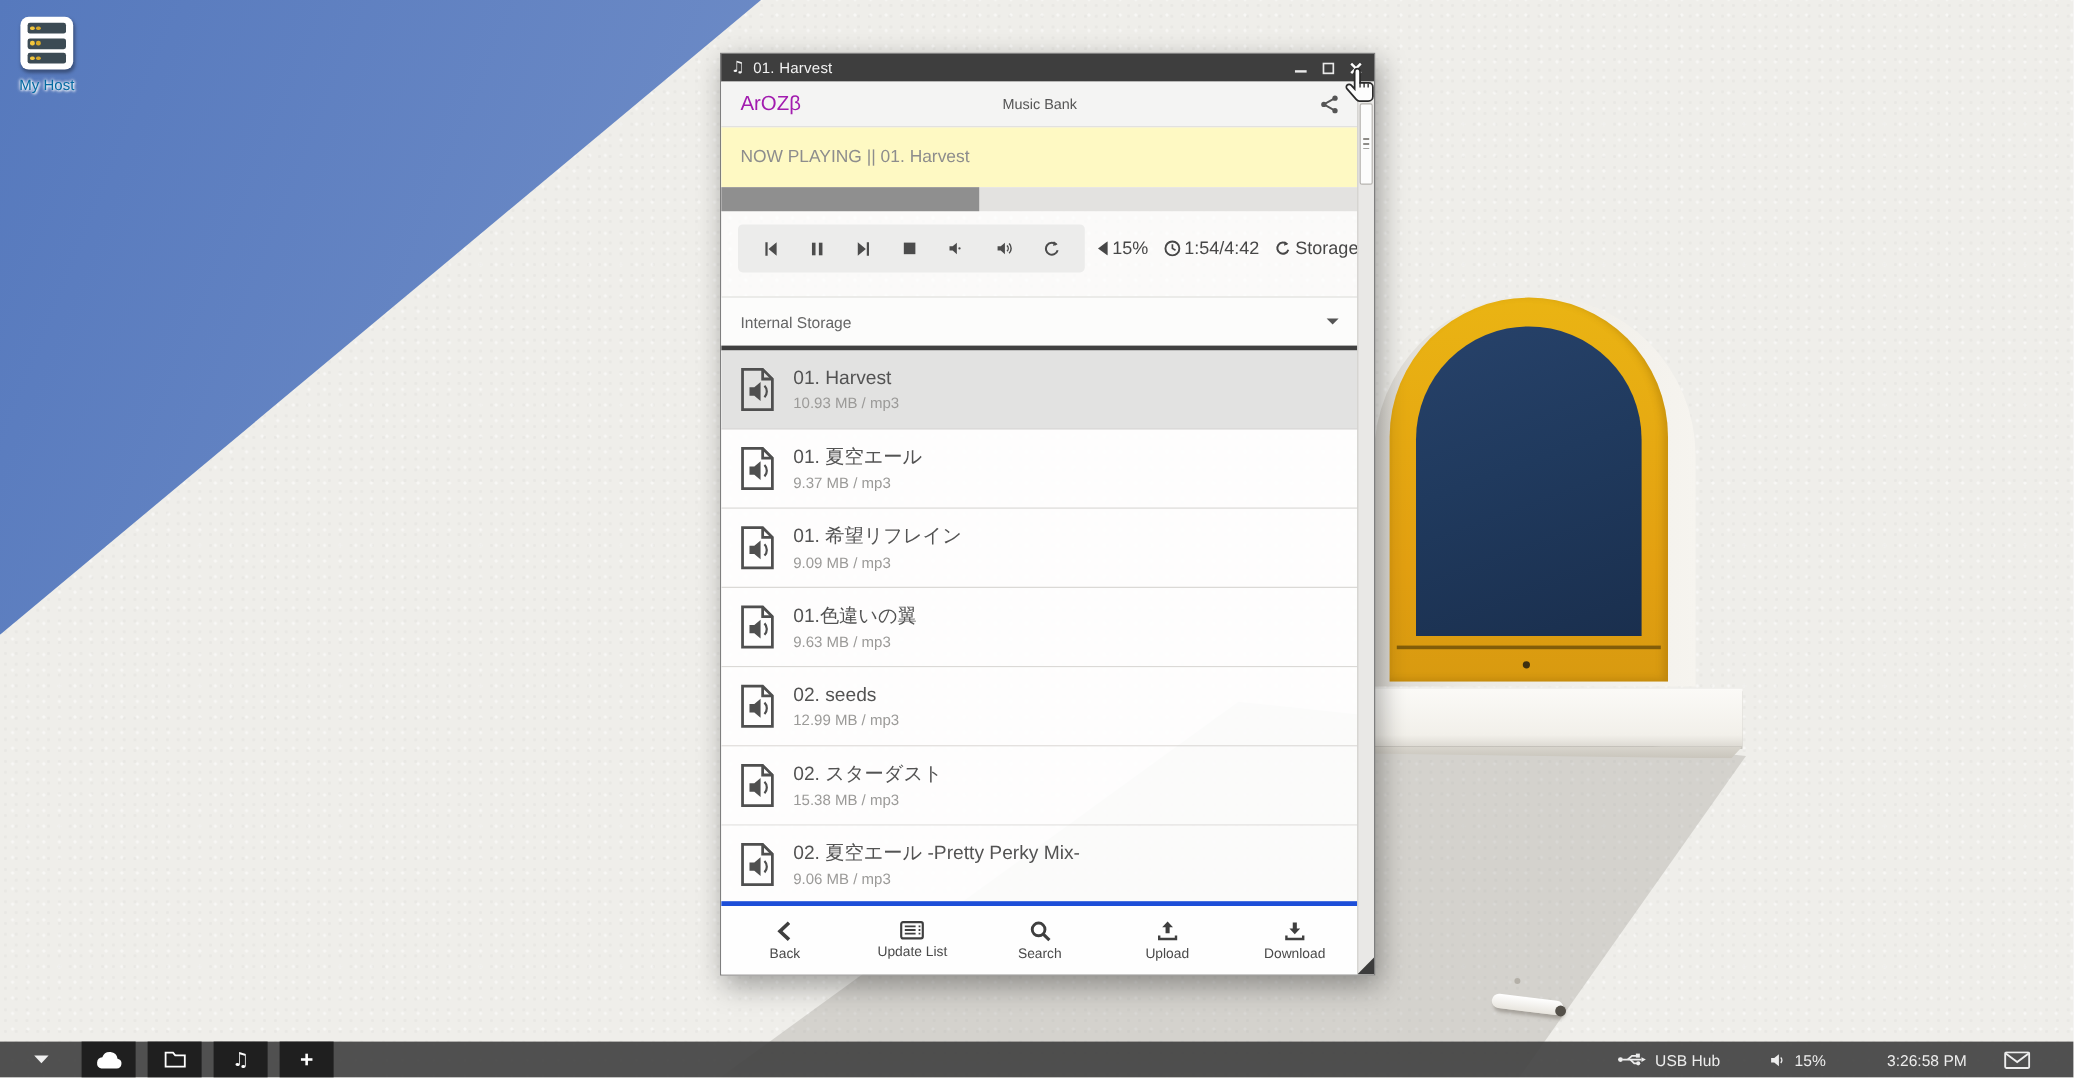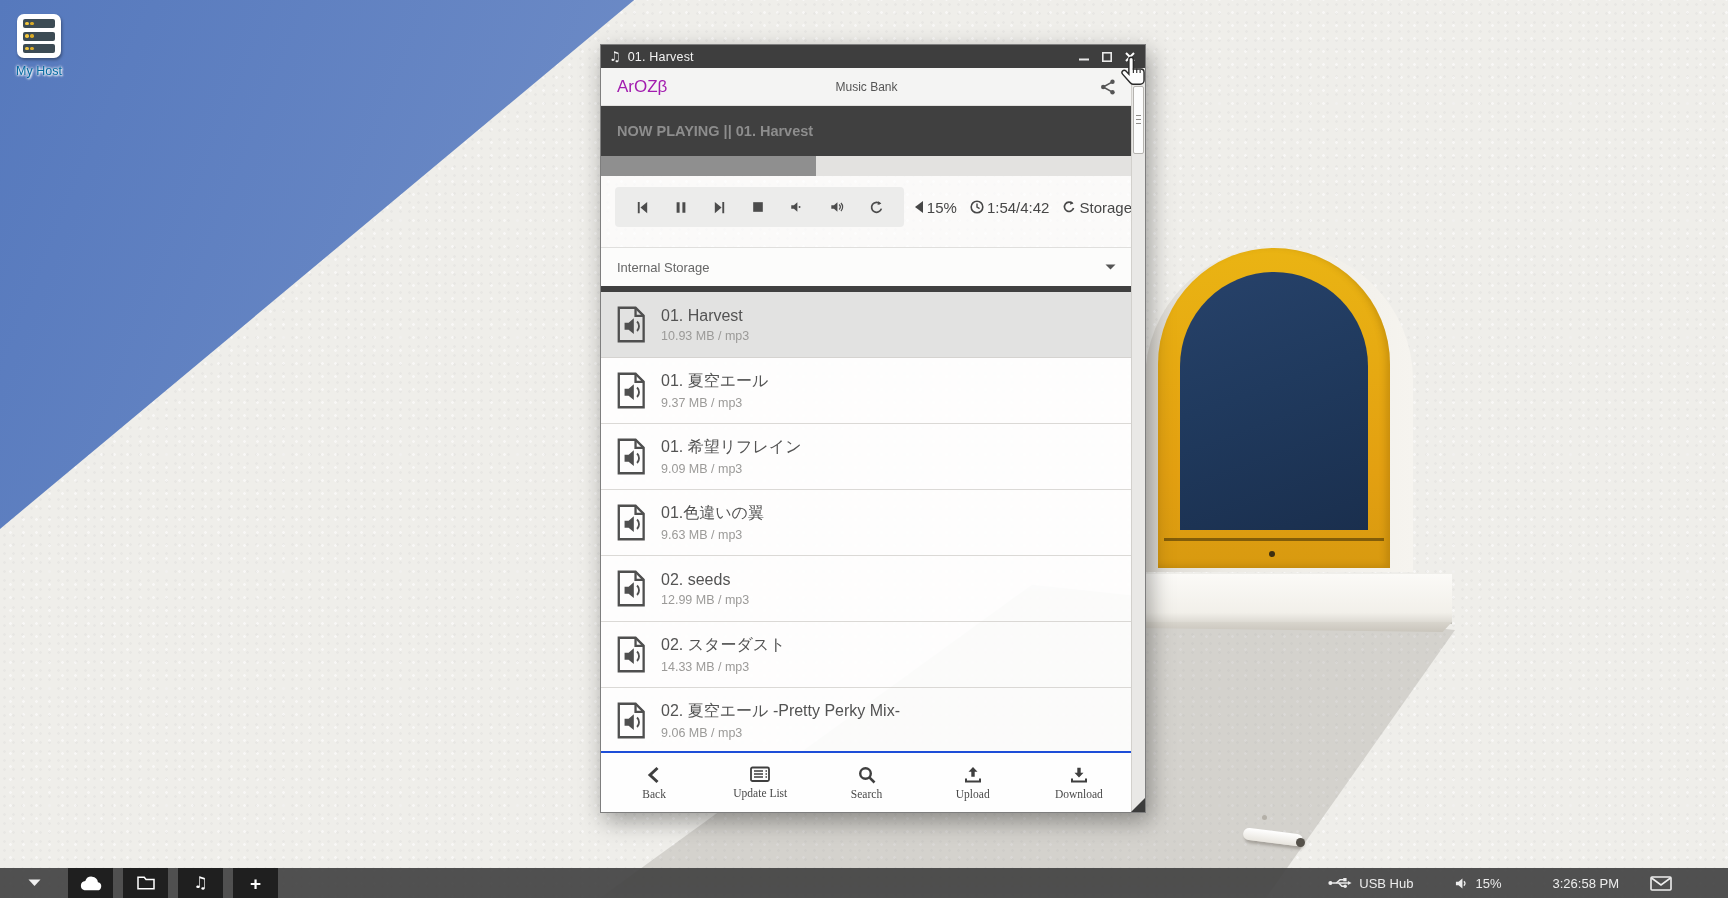--- a/index.html
+++ b/index.html
@@ -74,70 +74,70 @@
   .win-thumb::after { content:""; position:absolute; left:2px; right:2px; top:28px; height:9px;
     background:repeating-linear-gradient(#8e8c88 0 1.5px, transparent 1.5px 4px); }
   .content { width:531px; height:100%; display:flex; flex-direction:column; }
 
   .hdr { height:38px; background:#f4f4f3; border-bottom:1px solid #e2e1df;
     display:flex; align-items:center; padding:0 16px; position:relative; flex:0 0 auto; }
   .brand { font-size:17px; color:#a21caf; }
   .hdr-title { position:absolute; left:0; right:0; text-align:center; font-size:12px; color:#555; }
   .share { margin-left:auto; color:#555; position:relative; z-index:1; }
 
-  .np-row { height:50px; background:#404040; display:flex; align-items:center;
-    padding:0 16px; font-size:14.5px; color:#8d8d8d; flex:0 0 auto;font-weight:bold; }
+  .np-row { height:50px; background:#fef9c3; display:flex; align-items:center;
+    padding:0 16px; font-size:14.5px; color:#8d8d8d; flex:0 0 auto; }
 
   .progress { height:20px; background:#e3e2e0; flex:0 0 auto; }
   .progress-fill { height:100%; background:#8f8f8f; }
 
   .controls { flex:0 0 auto; margin-top:11px; display:flex; align-items:center; padding-left:14px; }
   .ctl-group { width:290px; height:40px; background:#ececeb; border-radius:4px;
     display:flex; align-items:center; justify-content:space-around; padding:0 8px; }
   .ctl-btn { color:#4c4c4c; display:flex; align-items:center; cursor:default; }
   .ctl-texts { display:flex; align-items:center; margin-left:10px; gap:13px;
     font-size:15px; color:#474747; }
   .ctl-chip { display:flex; align-items:center; gap:3px; }
 
   .storage { flex:0 0 auto; margin-top:20px; height:45px; background:#fcfcfb;
-    border-top:1px solid #e0dfdd; border-bottom:6px solid #404040;
+    border-top:1px solid #e0dfdd; border-bottom:4px solid #404040;
     display:flex; align-items:center; padding:10px 16px; font-size:13px; color:#666; }
   .storage .caret { margin-left:auto; color:#555; }
 
   .tracklist { flex:1; overflow:hidden; }
   .track { height:66px; display:flex; align-items:center; padding:0 14px;
     border-bottom:1px solid rgba(210,208,204,0.8); background:rgba(255,255,255,0.66); }
   .track.selected { background:#e2e2e1; }
   .t-icon { flex:0 0 auto; margin-right:13px; color:#4f4f4f; display:flex; }
   .t-col { display:flex; flex-direction:column; gap:4px; }
   .t-title { font-size:16px; color:#535353; }
   .t-meta { font-size:12.5px; color:#9b9a98; }
 
-  .footer { flex:0 0 auto; height:61px; background:#fefefe; border-top:2px solid #1d4ed8;
-    display:flex;font-family:Liberation Serif, serif; }
+  .footer { flex:0 0 auto; height:61px; background:#fefefe; border-top:4px solid #1d4ed8;
+    display:flex; }
   .f-btn { flex:1; display:flex; flex-direction:column; align-items:center;
     justify-content:center; gap:4px; color:#3f3f3f; cursor:default; }
   .f-label { font-size:11.5px; color:#4a4a4a; }
   .resize-grip { position:absolute; right:0; bottom:0; width:0; height:0;
     border-left:14px solid transparent; border-bottom:14px solid #3c3c3c; }
 
   
   .cursor { position:absolute; left:1121px; top:56px; z-index:50; }
 
   
   .taskbar { position:absolute; left:0; bottom:0; width:1728px; height:30px;
     background:rgba(66,66,66,0.92); display:flex; align-items:center; z-index:40; }
   .tb-left { display:flex; align-items:center; height:100%; }
   .tb-caret { width:68px; display:flex; justify-content:center; color:#f0f0f0; cursor:default; }
   .tile { width:45px; height:30px; background:#1f1f1f; margin-right:10px;
     display:flex; align-items:center; justify-content:center; color:#fff; cursor:default; }
   .tile .glyph { font-family:"DejaVu Sans", sans-serif; font-size:16px; line-height:1; }
   .tile .plus { font-size:19px; font-weight:bold; line-height:1; }
   .tb-right { margin-left:auto; display:flex; align-items:flex-start; color:#ededed;
-    font-size:13px; padding-right:56px; }
+    font-size:13px; padding-right:36px; }
   .tb-item { display:flex; align-items:center; gap:7px; }
   .gap42 { margin-left:42px; } .gap51 { margin-left:51px; } .gap31 { margin-left:31px; }
 
   svg { display:block; }
 </style>
 </head>
 <body>
 
 <div class="wallpaper"></div>
 <div class="sky"></div>
@@ -367,21 +367,21 @@
           <span class="t-icon">
             <svg width="33" height="37" viewBox="0 0 28 32">
                 <path d="M3 1.5h14.5l7 7V30.5H3z" fill="none" stroke="currentColor" stroke-width="2"></path>
                 <path d="M17.5 1.5v7h7" fill="none" stroke="currentColor" stroke-width="2"></path>
                 <path d="M8 14.5v6h3.5l4.5 3.8V10.7L11.5 14.5H8z" fill="currentColor"></path>
                 <path d="M18.8 13.4a5.8 5.8 0 0 1 0 8.2" fill="none" stroke="currentColor" stroke-width="1.6"></path>
               </svg>
           </span>
           <span class="t-col">
             <span class="t-title">02. スターダスト</span>
-            <span class="t-meta">14.33 MB / mp3</span>
+            <span class="t-meta">15.38 MB / mp3</span>
           </span>
         </div>
 
         <div class="track">
           <span class="t-icon">
             <svg width="33" height="37" viewBox="0 0 28 32">
                 <path d="M3 1.5h14.5l7 7V30.5H3z" fill="none" stroke="currentColor" stroke-width="2"></path>
                 <path d="M17.5 1.5v7h7" fill="none" stroke="currentColor" stroke-width="2"></path>
                 <path d="M8 14.5v6h3.5l4.5 3.8V10.7L11.5 14.5H8z" fill="currentColor"></path>
                 <path d="M18.8 13.4a5.8 5.8 0 0 1 0 8.2" fill="none" stroke="currentColor" stroke-width="1.6"></path>

